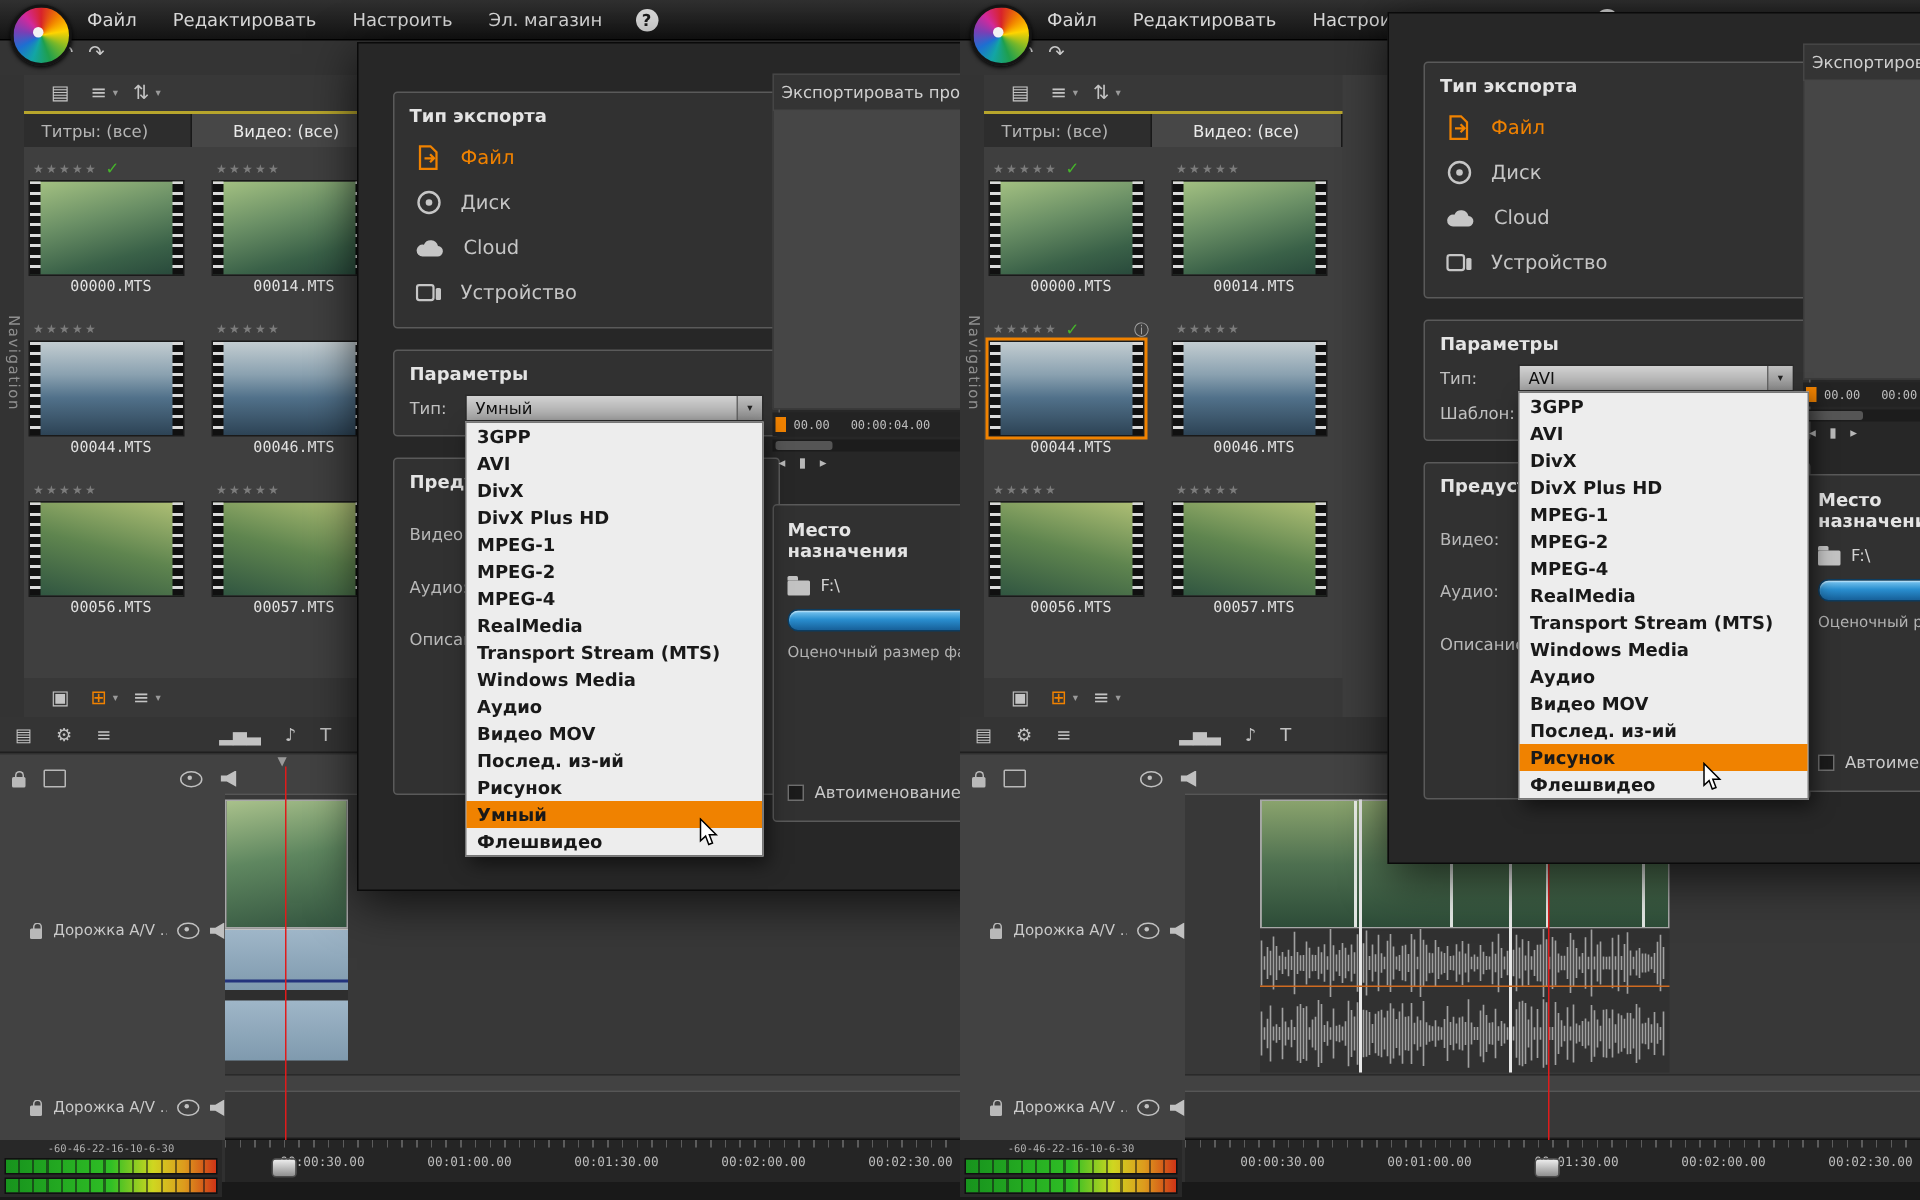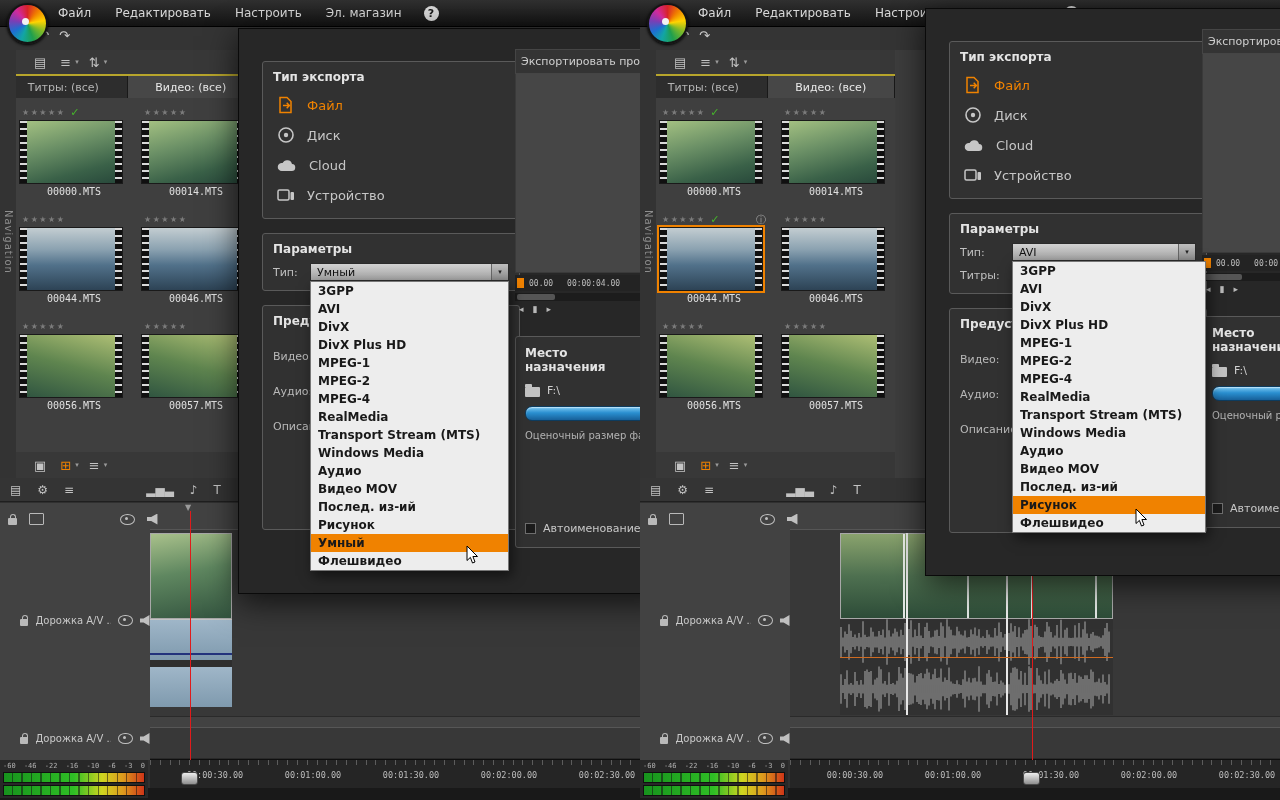--- a/index.html
+++ b/index.html
@@ -82,21 +82,21 @@
   .half--left .playhead{left:190px}.half--right .playhead{left:392px}
   .ph-top{position:absolute;top:0;font-size:8px;color:#9a9a9a;z-index:4}
   .half--left .ph-top{left:185px}.half--right .ph-top{left:387px}
   .ruler{position:absolute;left:150px;right:0;bottom:12px;height:28px;background:#252525;border-top:1px solid #0f0f0f;z-index:1}
   .ruler::before{content:'';position:absolute;top:0;left:0;right:0;height:5px;background:repeating-linear-gradient(90deg,#5c5c5c 0 1px,transparent 1px 9.8px)}
   .rtime{position:absolute;top:10px;transform:translateX(-50%);font-family:"DejaVu Sans Mono",monospace;font-size:8.5px;color:#bdbdbd;white-space:nowrap}
   .scrub{position:absolute;bottom:3px;width:17px;height:13px;background:linear-gradient(#ededed,#8f8f8f);border:1px solid #4a4a4a;border-radius:3px;box-sizing:border-box;z-index:3}
   .half--left .scrub{left:31px}.half--right .scrub{left:233px}
   .tl-footer{position:absolute;left:0;right:0;bottom:0;height:12px;background:#191919}
   .meter{position:absolute;left:0;bottom:2px;width:148px;height:38px;background:#282828;z-index:2;box-sizing:border-box;padding:2px 3px 0 3px}
-  .meter-scale{display:flex;justify-content:space-between;color:#b0b0b0;font-size:7px;font-family:"DejaVu Sans Mono",monospace}
+  .meter-scale{display:flex;justify-content:center;color:#b0b0b0;font-size:7px;font-family:"DejaVu Sans Mono",monospace}
   .meter-bars{height:9px;margin-top:2px;border:1px solid #101010;position:relative;background:linear-gradient(90deg,#17931d 0%,#2fbe25 50%,#cfd620 70%,#dd9a1d 85%,#cf3517 100%)}
   .meter-bars::after{content:'';position:absolute;inset:0;background:repeating-linear-gradient(90deg,transparent 0 8px,rgba(20,20,20,.55) 8px 9.5px)}
 
   
   .dialog{position:absolute;width:430px;background:#272727;border:1px solid #0a0a0a;box-shadow:0 8px 30px rgba(0,0,0,.7);z-index:20}
   .half--left .dialog{left:238px;top:28px;height:564px}
   .half--right .dialog{left:285px;top:8px;height:566px}
   .dlg-left{position:absolute;left:23px;top:32px;width:258px}
   .dlg-box{background:#313131;border:1px solid #5a5a5a;border-radius:3px;padding:8px 10px;margin-bottom:14px;box-sizing:border-box}
   .dlg-box-title{font-size:12px;font-weight:bold;color:#e4e4e4;margin-bottom:6px}
@@ -640,21 +640,21 @@
                   <div class="dd-item">Windows Media</div>
                   <div class="dd-item">Аудио</div>
                   <div class="dd-item">Видео MOV</div>
                   <div class="dd-item">Послед. из-ий</div>
                   <div class="dd-item dd-item--hl">Рисунок</div>
                   <div class="dd-item">Флешвидео</div>
                 </div>
             </span>
           </div>
           <div class="param-row row-template" style="display: flex;">
-            <span class="param-label">Титры:</span>
+            <span class="param-label">Шаблон:</span>
             <span class="combo-wrap">
               <span class="combo">
                 <span class="combo-val"></span>
                 <span class="combo-arrow">▾</span>
               </span>
             </span>
           </div>
         </div>
         <div class="dlg-box preset-box">
           <div class="dlg-box-title">Предуст</div>

